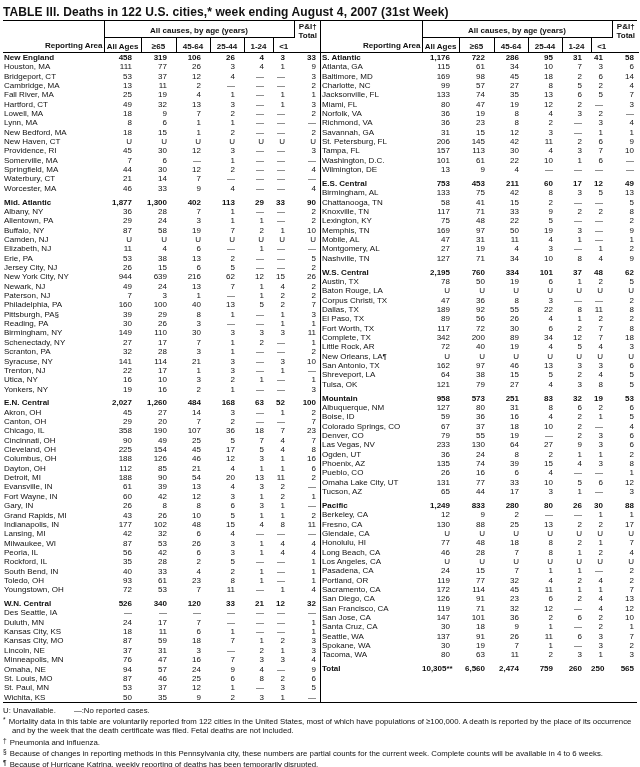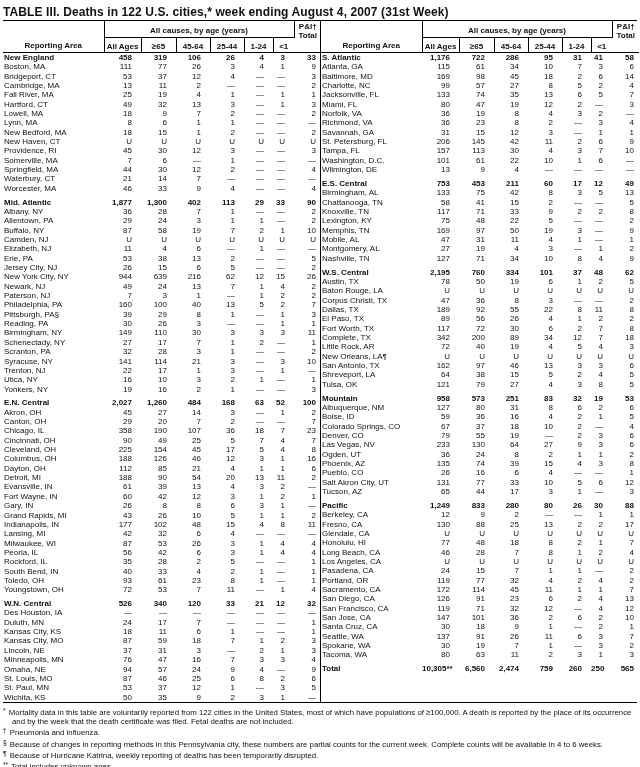--- a/index.html
+++ b/index.html
@@ -27,21 +27,21 @@
   col.c-4564 { width:34px; }
   col.c-2544 { width:34px; }
   col.c-124  { width:29px; }
   col.c-lt1  { width:21px; }
   col.c-pi   { width:27px; }
   thead th {
     font-size:8px; font-weight:bold; line-height:9px;
     padding:1px 1px; vertical-align:bottom;
   }
   thead { border-bottom:1.5px solid #000; }
-  th.h-reporting { text-align:center; border-right:1px solid #000; padding-left:1px; padding-bottom:2px; }
+  th.h-reporting { text-align:right; border-right:1px solid #000; padding-left:1px; padding-bottom:2px; }
   th.h-span { text-align:center; border-bottom:1px solid #000; border-right:1px solid #000; padding:2px 0; }
   th.h-age { text-align:center; border-right:1px solid #000; padding-bottom:1px; }
   th.h-age.last { border-right:none; }
   th.h-pi { text-align:center; padding-bottom:12px; }
   th.h-pi span { display:block; }
   tbody td {
     font-size:8px; line-height:9.35px; height:9.35px;
     padding:0; white-space:nowrap; overflow:hidden;
   }
   td.name { text-align:left; padding-left:1px; }
@@ -103,21 +103,21 @@
               <td class="name">New England</td>
               <td class="val">458</td>
               <td class="val">319</td>
               <td class="val">106</td>
               <td class="val">26</td>
               <td class="val">4</td>
               <td class="val">3</td>
               <td class="val pi">33</td>
             </tr>
             <tr>
-              <td class="name">Boston, MA</td>
+              <td class="name">Houston, MA</td>
               <td class="val">111</td>
               <td class="val">77</td>
               <td class="val">26</td>
               <td class="val">3</td>
               <td class="val">4</td>
               <td class="val">1</td>
               <td class="val pi">9</td>
             </tr>
             <tr>
               <td class="name">Bridgeport, CT</td>
@@ -682,21 +682,21 @@
               <td class="name">W.N. Central</td>
               <td class="val">526</td>
               <td class="val">340</td>
               <td class="val">120</td>
               <td class="val">33</td>
               <td class="val">21</td>
               <td class="val">12</td>
               <td class="val pi">32</td>
             </tr>
             <tr>
-              <td class="name">Des Houston, IA</td>
+              <td class="name">Des Seattle, IA</td>
               <td class="val">—</td>
               <td class="val">—</td>
               <td class="val">—</td>
               <td class="val">—</td>
               <td class="val">—</td>
               <td class="val">—</td>
               <td class="val pi">—</td>
             </tr>
             <tr>
               <td class="name">Duluth, MN</td>
@@ -1266,21 +1266,21 @@
               <td class="name">Pueblo, CO</td>
               <td class="val">26</td>
               <td class="val">16</td>
               <td class="val">6</td>
               <td class="val">4</td>
               <td class="val">—</td>
               <td class="val">—</td>
               <td class="val pi">1</td>
             </tr>
             <tr>
-              <td class="name">Salt Akron City, UT</td>
+              <td class="name">Omaha Lake City, UT</td>
               <td class="val">131</td>
               <td class="val">77</td>
               <td class="val">33</td>
               <td class="val">10</td>
               <td class="val">5</td>
               <td class="val">6</td>
               <td class="val pi">12</td>
             </tr>
             <tr>
               <td class="name">Tucson, AZ</td>
@@ -1478,20 +1478,23 @@
               <td class="val">250</td>
               <td class="val pi">565</td>
             </tr>
           </tbody>
       </table>
     </div>
 
   </div>
 
   <div class="footnotes">
+    <div class="fn legend">
+      <span>U: Unavailable.</span><span class="legend-dash">—:No reported cases.</span>
+    </div>
     <div id="fn-list">
         <div class="fn"><span class="marker">*</span><span> Mortality data in this table are voluntarily reported from 122 cities in the United States, most of which have populations of ≥100,000. A death is reported by the place of its occurrence and by the week that the death certificate was filed. Fetal deaths are not included.</span></div>
         <div class="fn"><span class="marker">†</span><span> Pneumonia and influenza.</span></div>
         <div class="fn"><span class="marker">§</span><span> Because of changes in reporting methods in this Pennsylvania city, these numbers are partial counts for the current week. Complete counts will be available in 4 to 6 weeks.</span></div>
         <div class="fn"><span class="marker">¶</span><span> Because of Hurricane Katrina, weekly reporting of deaths has been temporarily disrupted.</span></div>
         <div class="fn"><span class="marker">**</span><span> Total includes unknown ages.</span></div>
       </div>
   </div>
 
 </div>

